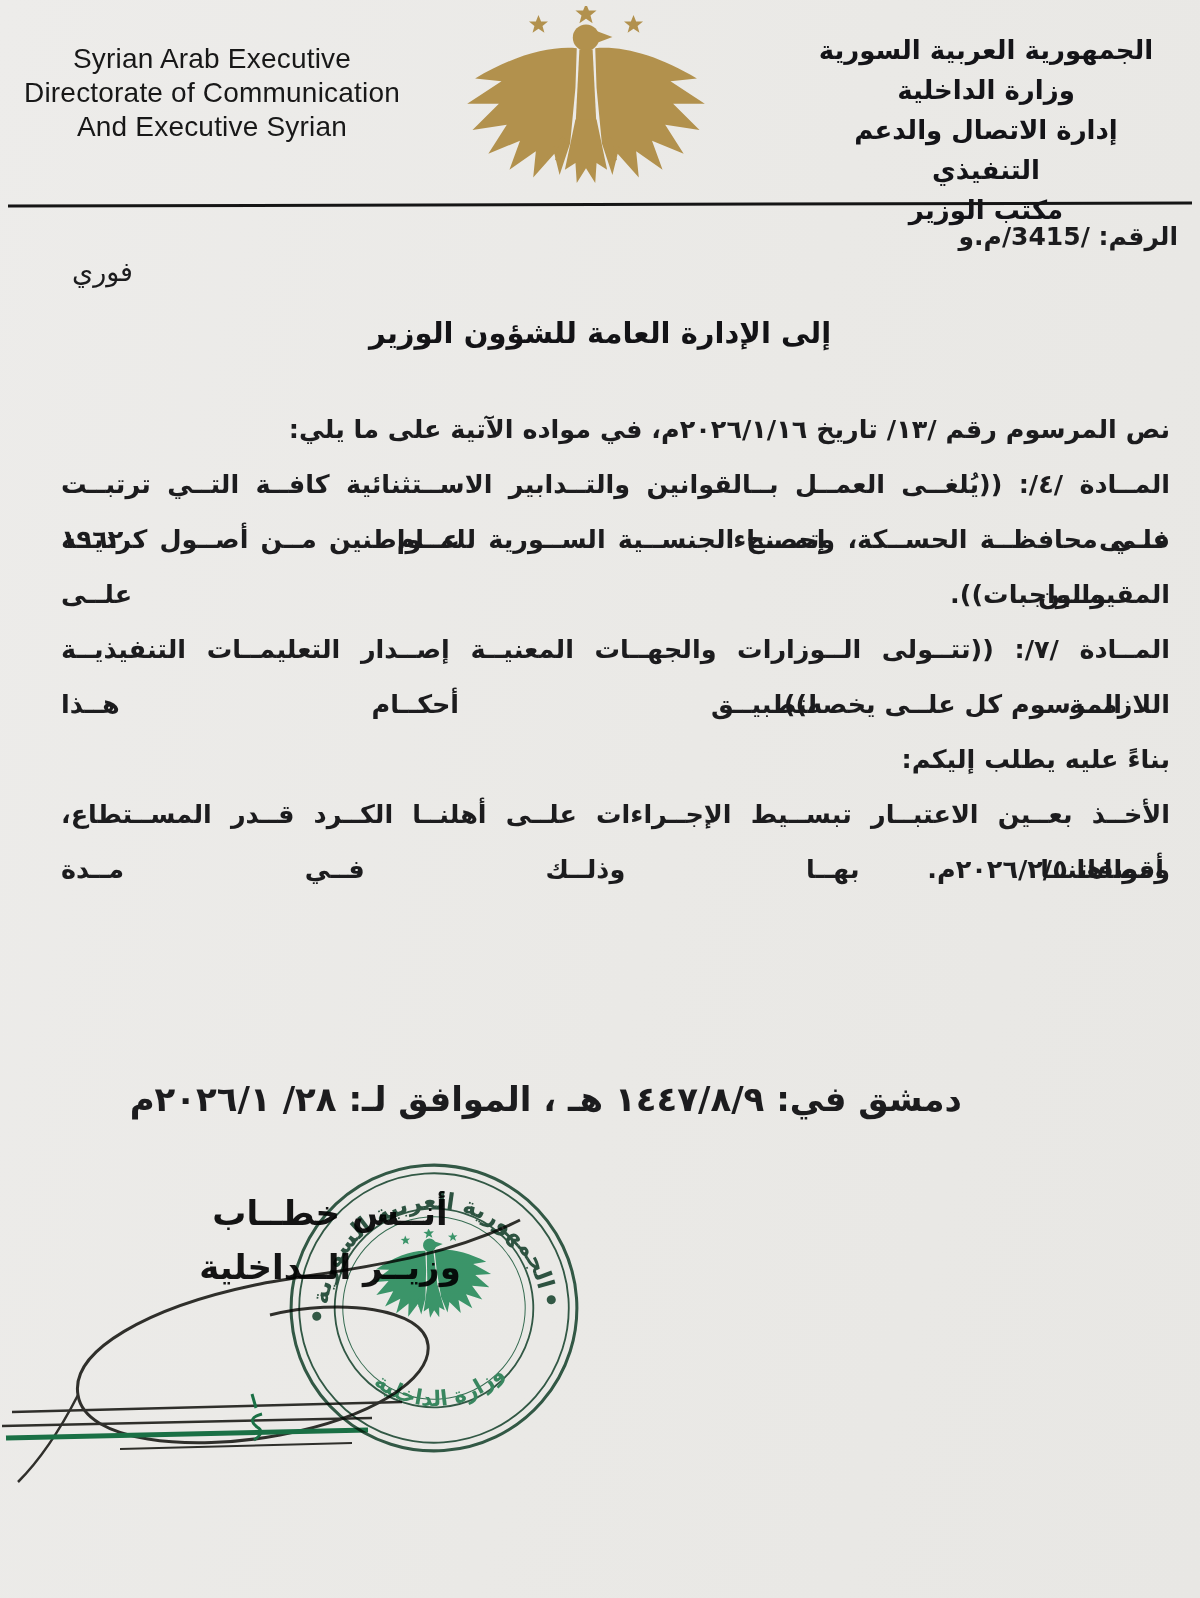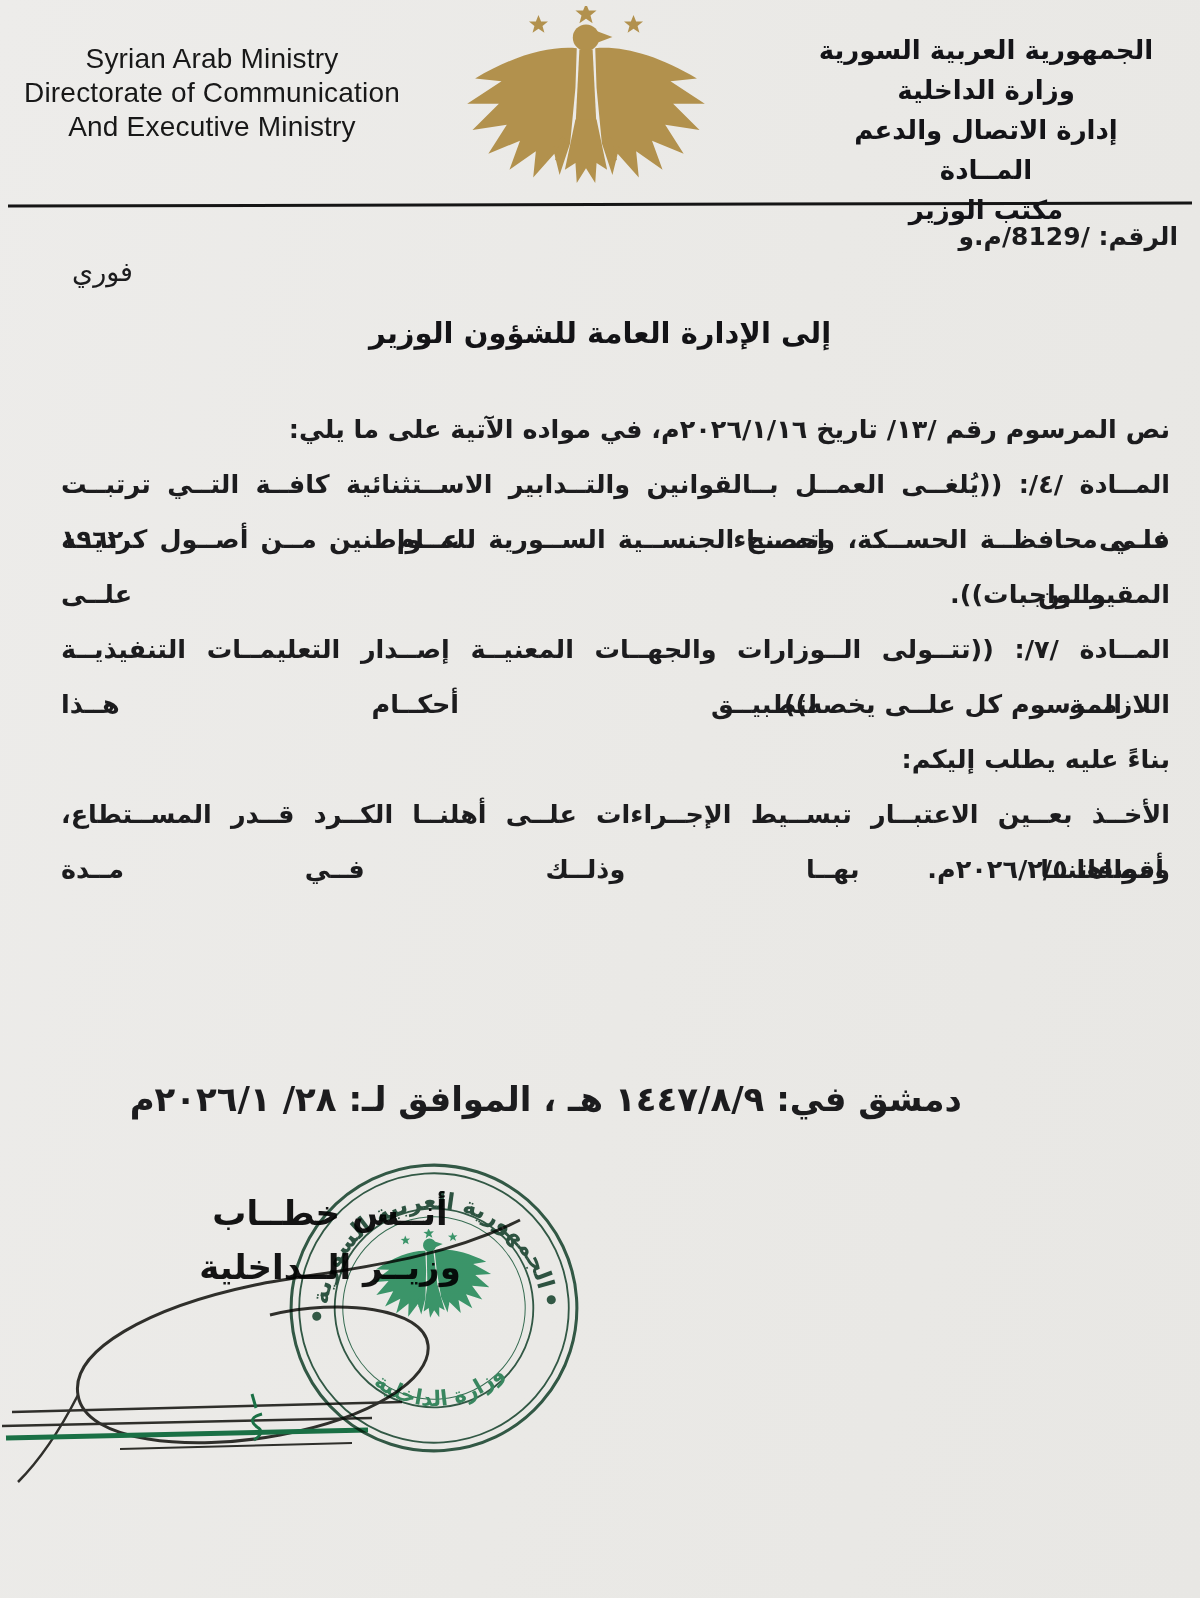--- a/index.html
+++ b/index.html
@@ -56,39 +56,39 @@
         <path d="M92,86 L84,124 L92,119 L93,134 L100,123 L107,134 L108,119 L116,124 L108,86 Z"></path>
       </g>
       <path d="M83,100 l-11,13 m11,-13 l-5,17 M117,100 l11,13 m-11,-13 l5,17" stroke="currentColor" stroke-width="3" fill="none"></path>
     </symbol>
   </defs>
 </svg>
 
 <div class="doc">
 
   <div class="header-en">
-    <div>Syrian Arab Ministry</div>
+    <div>Syrian Arab Executive</div>
     <div>Directorate of Communication</div>
-    <div>And Executive Ministry</div>
+    <div>And Executive Syrian</div>
   </div>
 
   <svg class="emblem" viewBox="0 0 200 150">
     <use href="#eagle-sym" width="200" height="150"></use>
   </svg>
 
   <div class="header-ar">
     <div>الجمهورية العربية السورية</div>
     <div>وزارة الداخلية</div>
-    <div>إدارة الاتصال والدعم المــادة</div>
+    <div>إدارة الاتصال والدعم التنفيذي</div>
     <div>مكتب الوزير</div>
   </div>
 
   <div class="rule"></div>
 
-  <div class="ref">الرقم: /8129/م.و</div>
+  <div class="ref">الرقم: /3415/م.و</div>
   <div class="urgent">فوري</div>
 
   <div class="title">إلى الإدارة العامة للشؤون الوزير</div>
 
   <div class="body">
     <div class="line">نص المرسوم رقم /١٣/ تاريخ ٢٠٢٦/١/١٦م، في مواده الآتية على ما يلي:</div>
     <div class="line just">المــادة /٤/: ((يُلغــى العمــل بــالقوانين والتــدابير الاســتثنائية كافــة التــي ترتبــت علــى إحصــاء عــام ١٩٦٢</div>
     <div class="line just">فــي محافظــة الحســكة، وتمــنح الجنســية الســورية للمــواطنين مــن أصــول كرديــة المقيمــين علــى</div>
     <div class="line i68">والواجبات)).</div>
     <div class="line just">المــادة /٧/: ((تتــولى الــوزارات والجهــات المعنيــة إصــدار التعليمــات التنفيذيــة اللازمــة لتطبيــق أحكــام هــذا</div>

